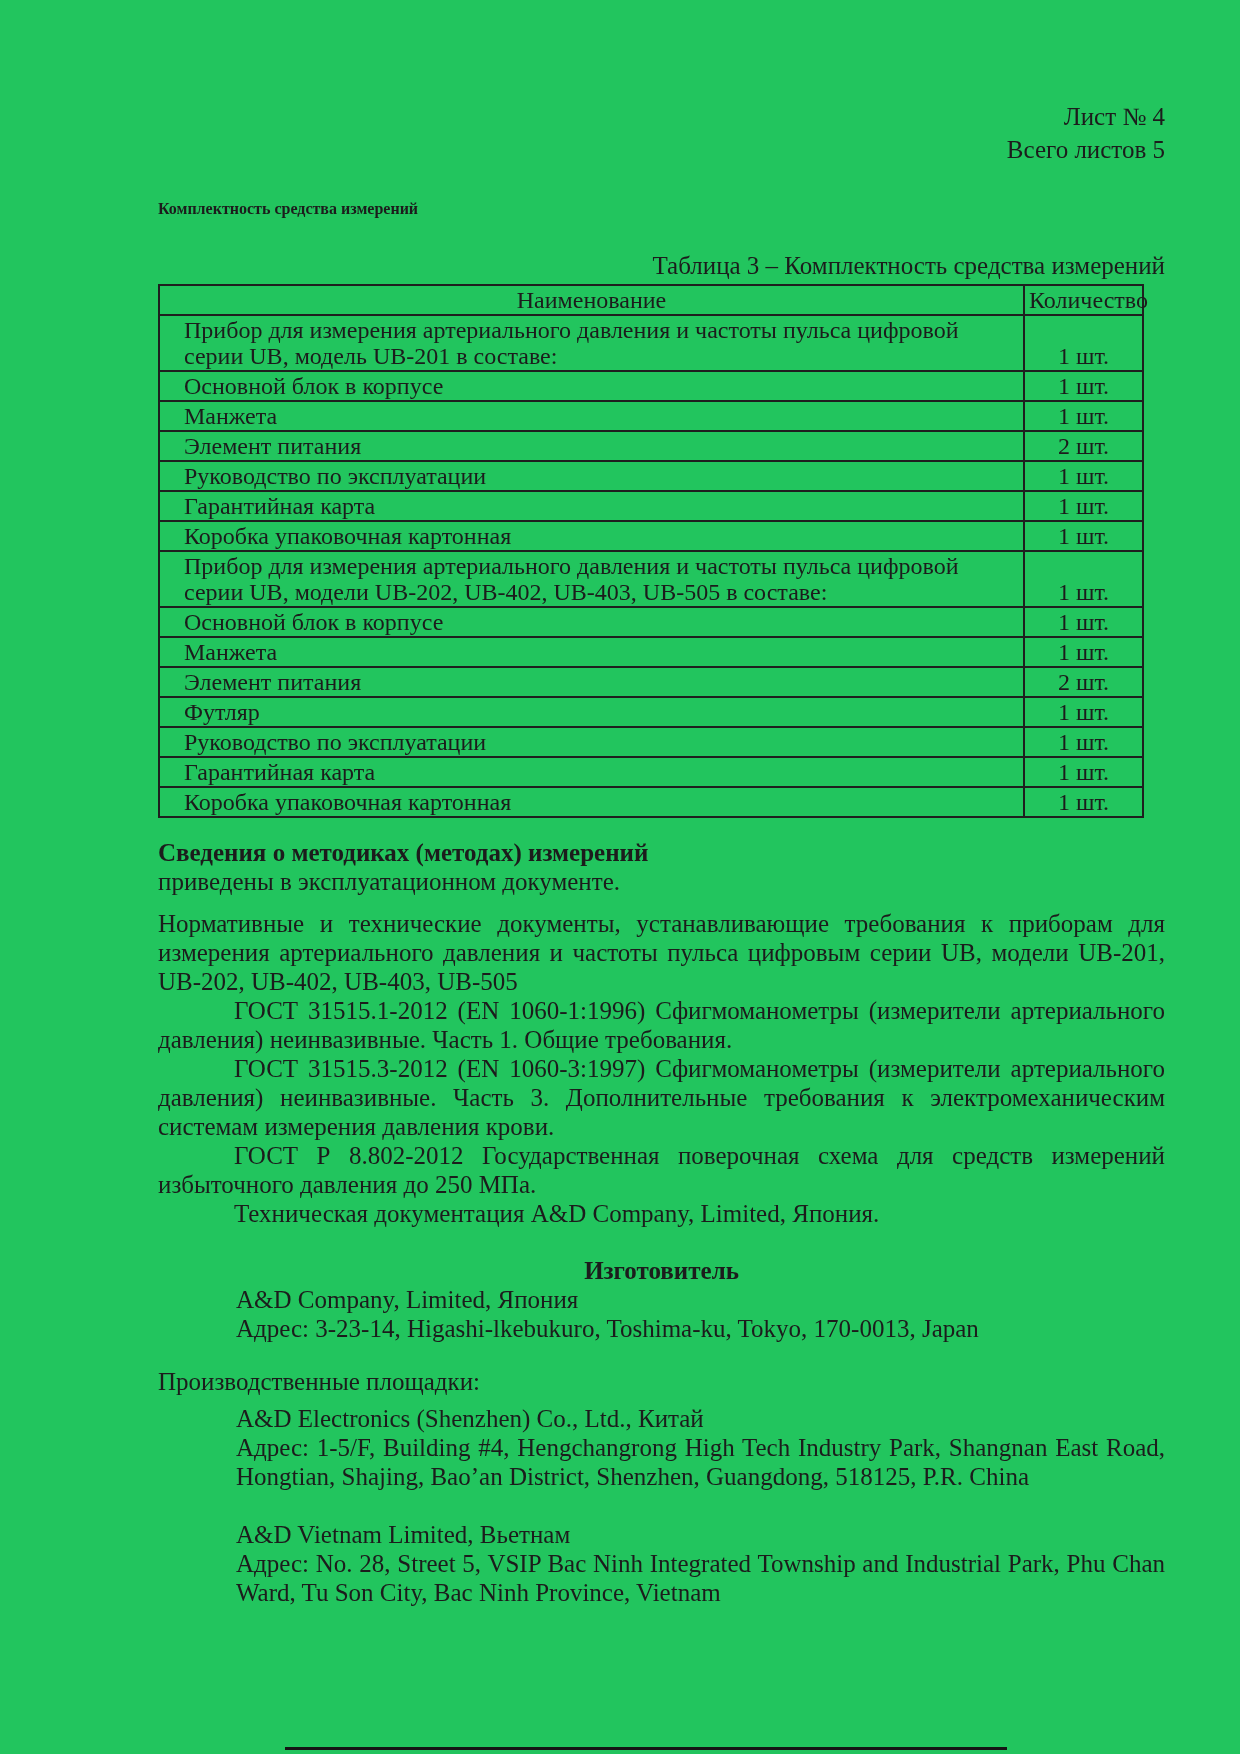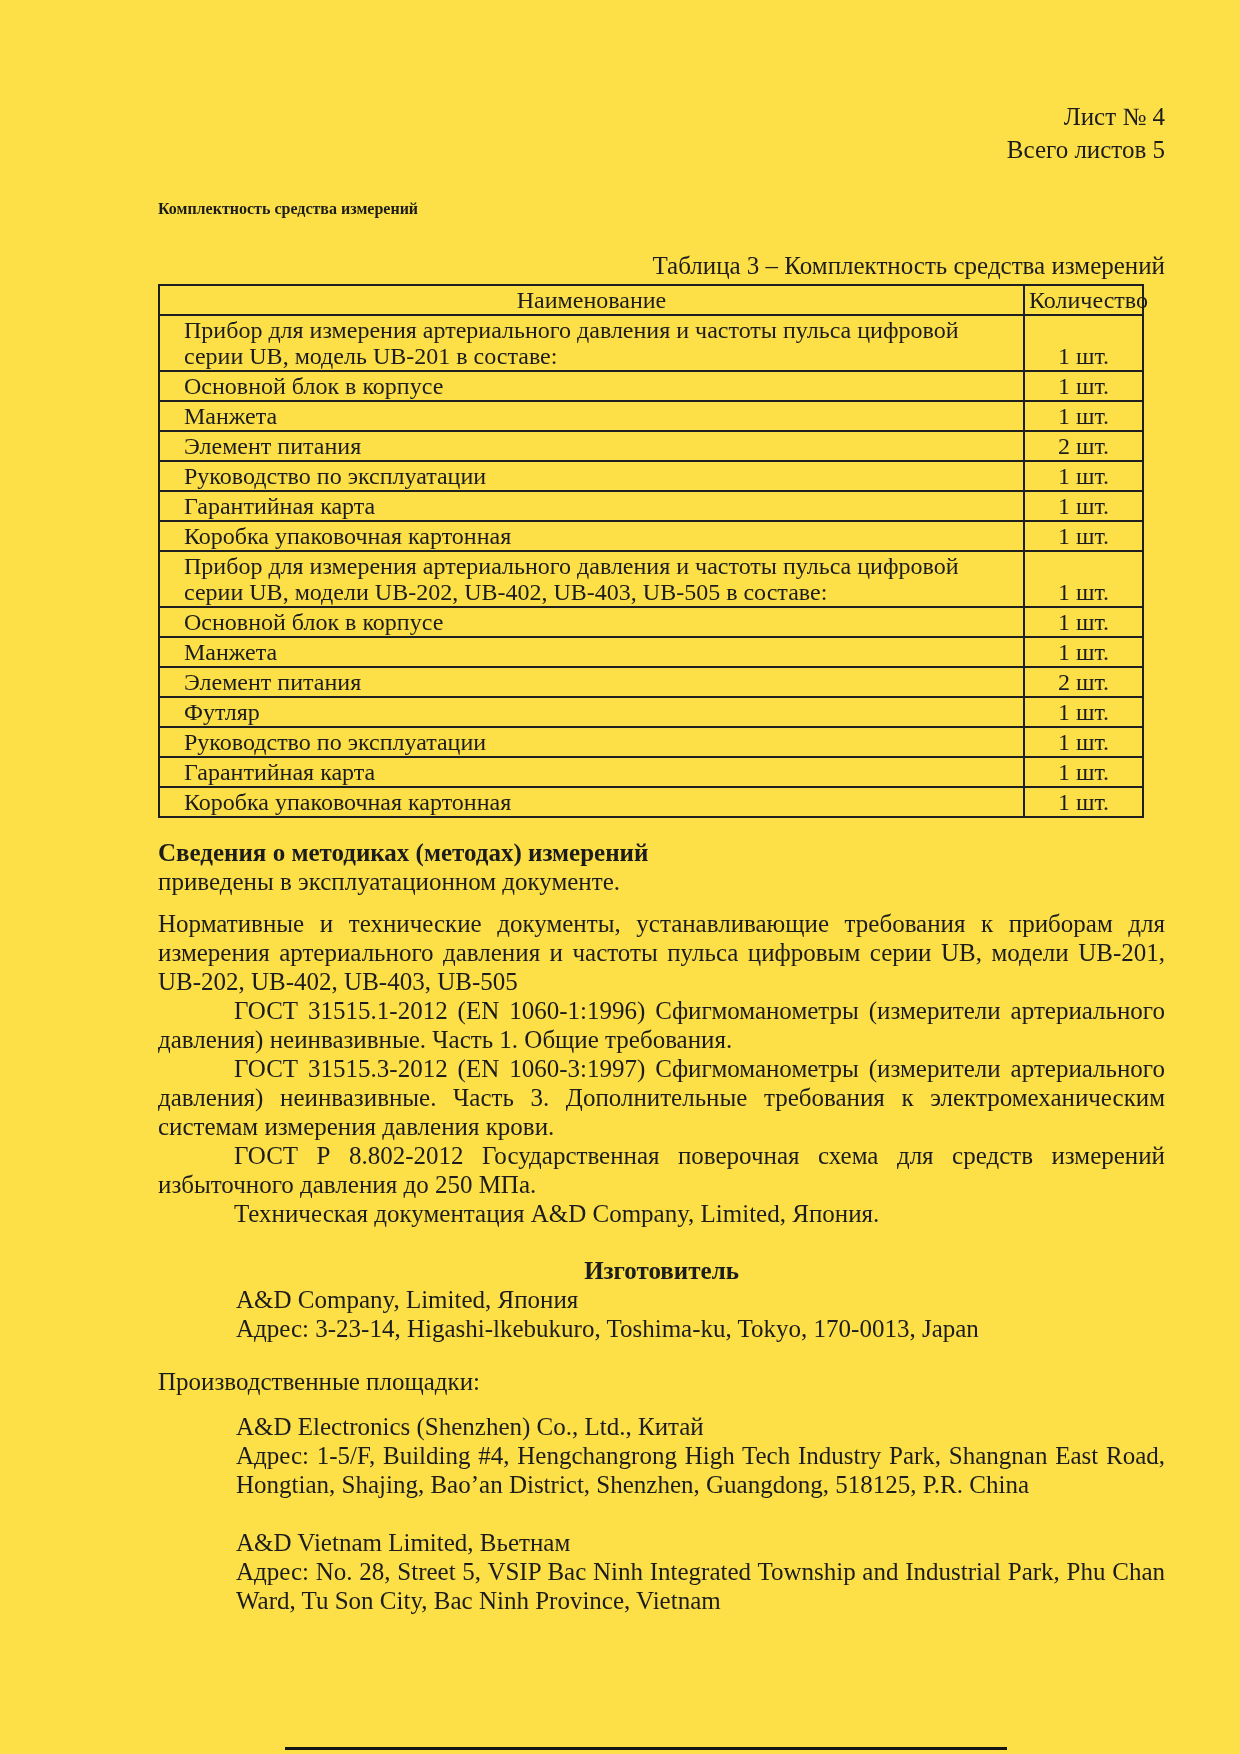--- a/index.html
+++ b/index.html
@@ -4,21 +4,21 @@
 <style>
   html, body {
     margin: 0;
     padding: 0;
     background: #ffffff;
   }
   .page {
     position: relative;
     width: 1240px;
     height: 1754px;
-    background: #fde047;
+    background: #22c55e;
     color: #1c1c1c;
     font-family: "Liberation Serif", "DejaVu Serif", serif;
     font-size: 25px;
     line-height: 29px;
     box-sizing: border-box;
     padding: 100px 75px 0 158px;
     overflow: hidden;
   }
   .sheet-info {
     text-align: right;
@@ -91,21 +91,21 @@
   .indent-block {
     margin-left: 78px;
   }
   .sites-heading {
     margin: 24px 0 0 0;
     line-height: 29px;
   }
   .site-block {
     margin-left: 78px;
   }
-  .site-block.first { margin-top: 16px; }
+  .site-block.first { margin-top: 8px; }
   .site-block.second { margin-top: 29px; }
   .site-address {
     text-align: justify;
   }
   .artifact-line {
     position: absolute;
     left: 285px;
     top: 1747px;
     width: 722px;
     height: 3px;

